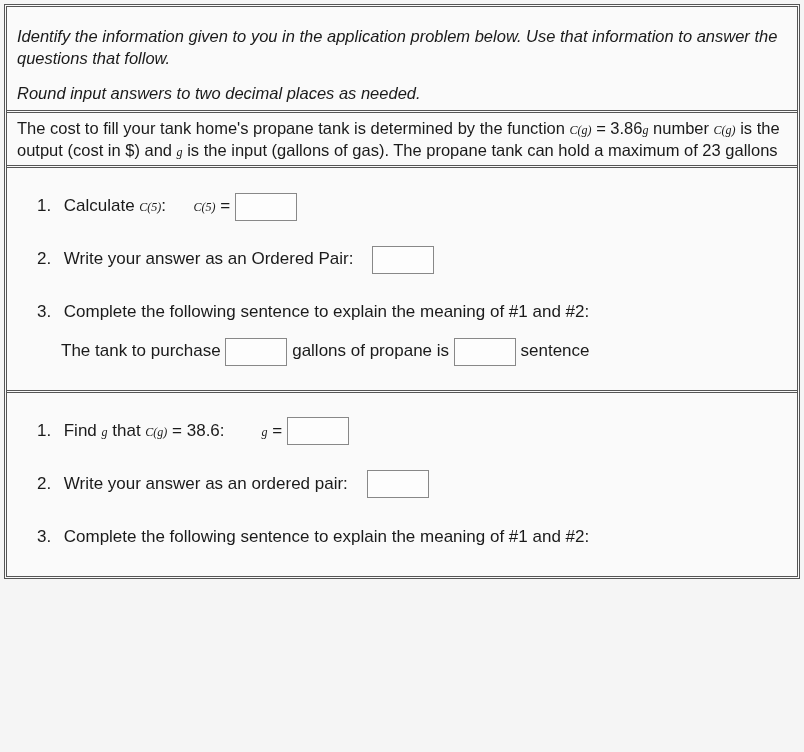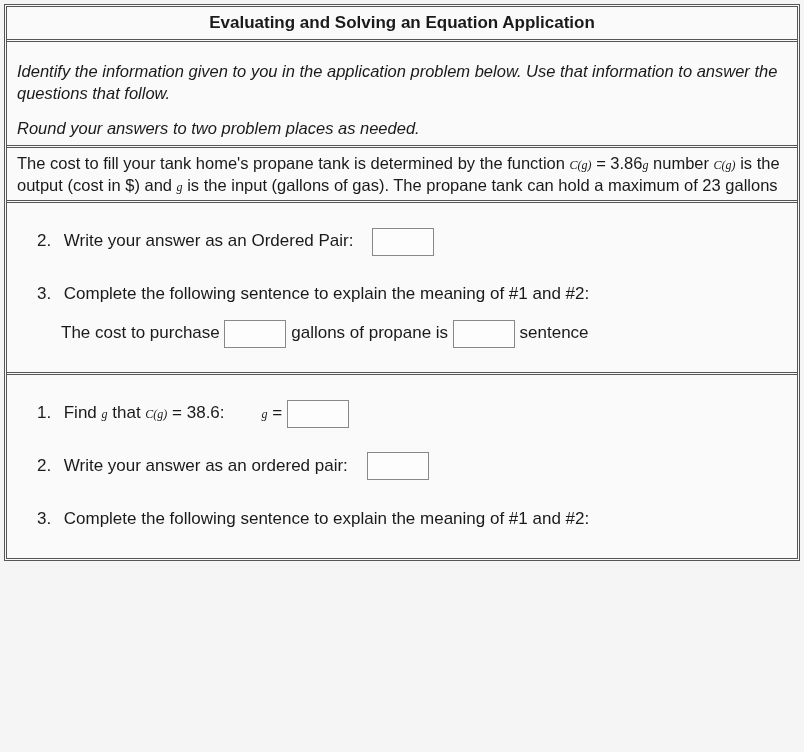--- a/index.html
+++ b/index.html
@@ -81,46 +81,52 @@
       margin-left: 24px;
       margin-top: 10px;
     }
     .gap-small { display:inline-block; width: 18px; }
   </style>
 </head>
 <body>
 
 <div class="outer-table">
 
-  <div class="header-cell">Evaluating and Solving an Equation Application</div>
 
   <div class="instructions-cell">
     <div>Identify the information given to you in the application problem below. Use that information to answer the questions that follow.</div>
-    <div class="round-note">Round your answers to two problem places as needed.</div>
+    <div class="round-note">Round input answers to two decimal places as needed.</div>
   </div>
 
   <div class="problem-cell">
     <span>The cost to fill your tank home's propane tank is determined by the function </span><span class="math-i">C(g)</span><span> = 3.86</span><span class="math-i">g</span><span> number </span><span class="math-i">C(g)</span><span> is the output (cost in $) and </span><span class="math-i">g</span><span> is the input (gallons of gas). The propane tank can hold a maximum of 23 gallons</span>
   </div>
 
   <div class="section-cell">
 
+    <div class="q-row">
+      <span class="num">1.</span>
+      <span>Calculate </span><span class="math-i">C(5)</span><span>:</span>
+      <span class="gap-small"></span>
+      <span class="math-i">C(5)</span><span> = </span>
+      <input class="answer-box" type="text" style="">
+    </div>
 
     <div class="q-row">
       <span class="num">2.</span>
       <span>Write your answer as an Ordered Pair:</span>
       &nbsp;&nbsp;
       <input class="answer-box" type="text" style="">
     </div>
 
     <div class="q-row">
       <span class="num">3.</span>
       <span>Complete the following sentence to explain the meaning of #1 and #2:</span>
       <div class="indent-follow">
-        <span>The cost to purchase </span>
+        <span>The tank to purchase </span>
         <input class="answer-box" type="text" style="">
         <span> gallons of propane is </span>
         <input class="answer-box" type="text" style="">
         <span> sentence</span>
       </div>
     </div>
 
   </div>
 
   <div class="section-cell">

